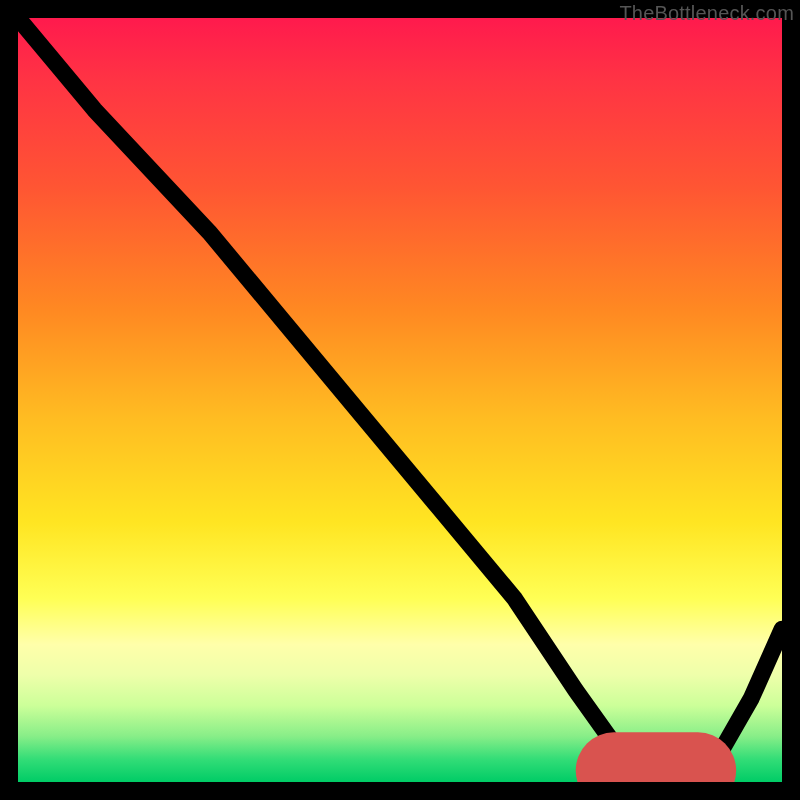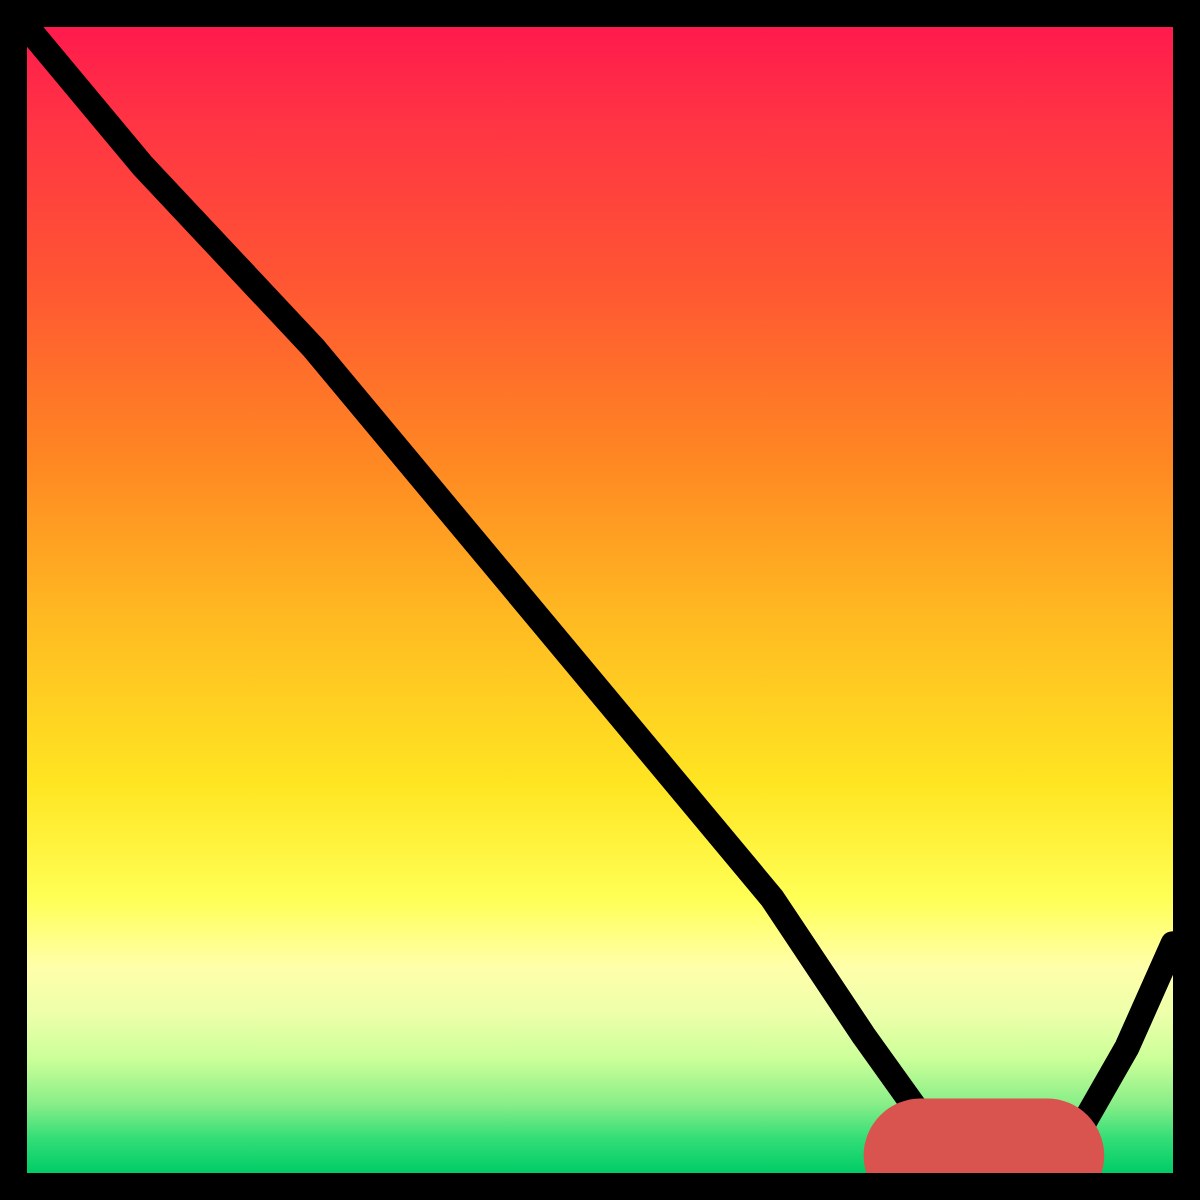--- a/index.html
+++ b/index.html
@@ -71,13 +71,14 @@
 </head>
 <body>
 
 <div class="chart-wrap">
   <div class="plot-area">
     <svg class="plot-svg" viewBox="0 0 100 100" preserveAspectRatio="none">
       <path id="curve" class="line-path" d="M0.00 0.00 L10.00 12.00 L25.00 28.00 L35.00 40.00 L45.00 52.00 L55.00 64.00 L65.00 76.00 L73.00 88.00 L78.00 95.00 L81.00 98.00 L84.00 99.00 L88.00 99.00 L92.00 96.00 L96.00 89.00 L100.00 80.00"></path>
       <line id="marker" class="marker" x1="78" y1="98.5" x2="89" y2="98.5" stroke-width="1.4"></line>
     </svg>
   </div>
+  <div class="watermark">TheBottleneck.com</div>
 </div>
 
 </body></html>

